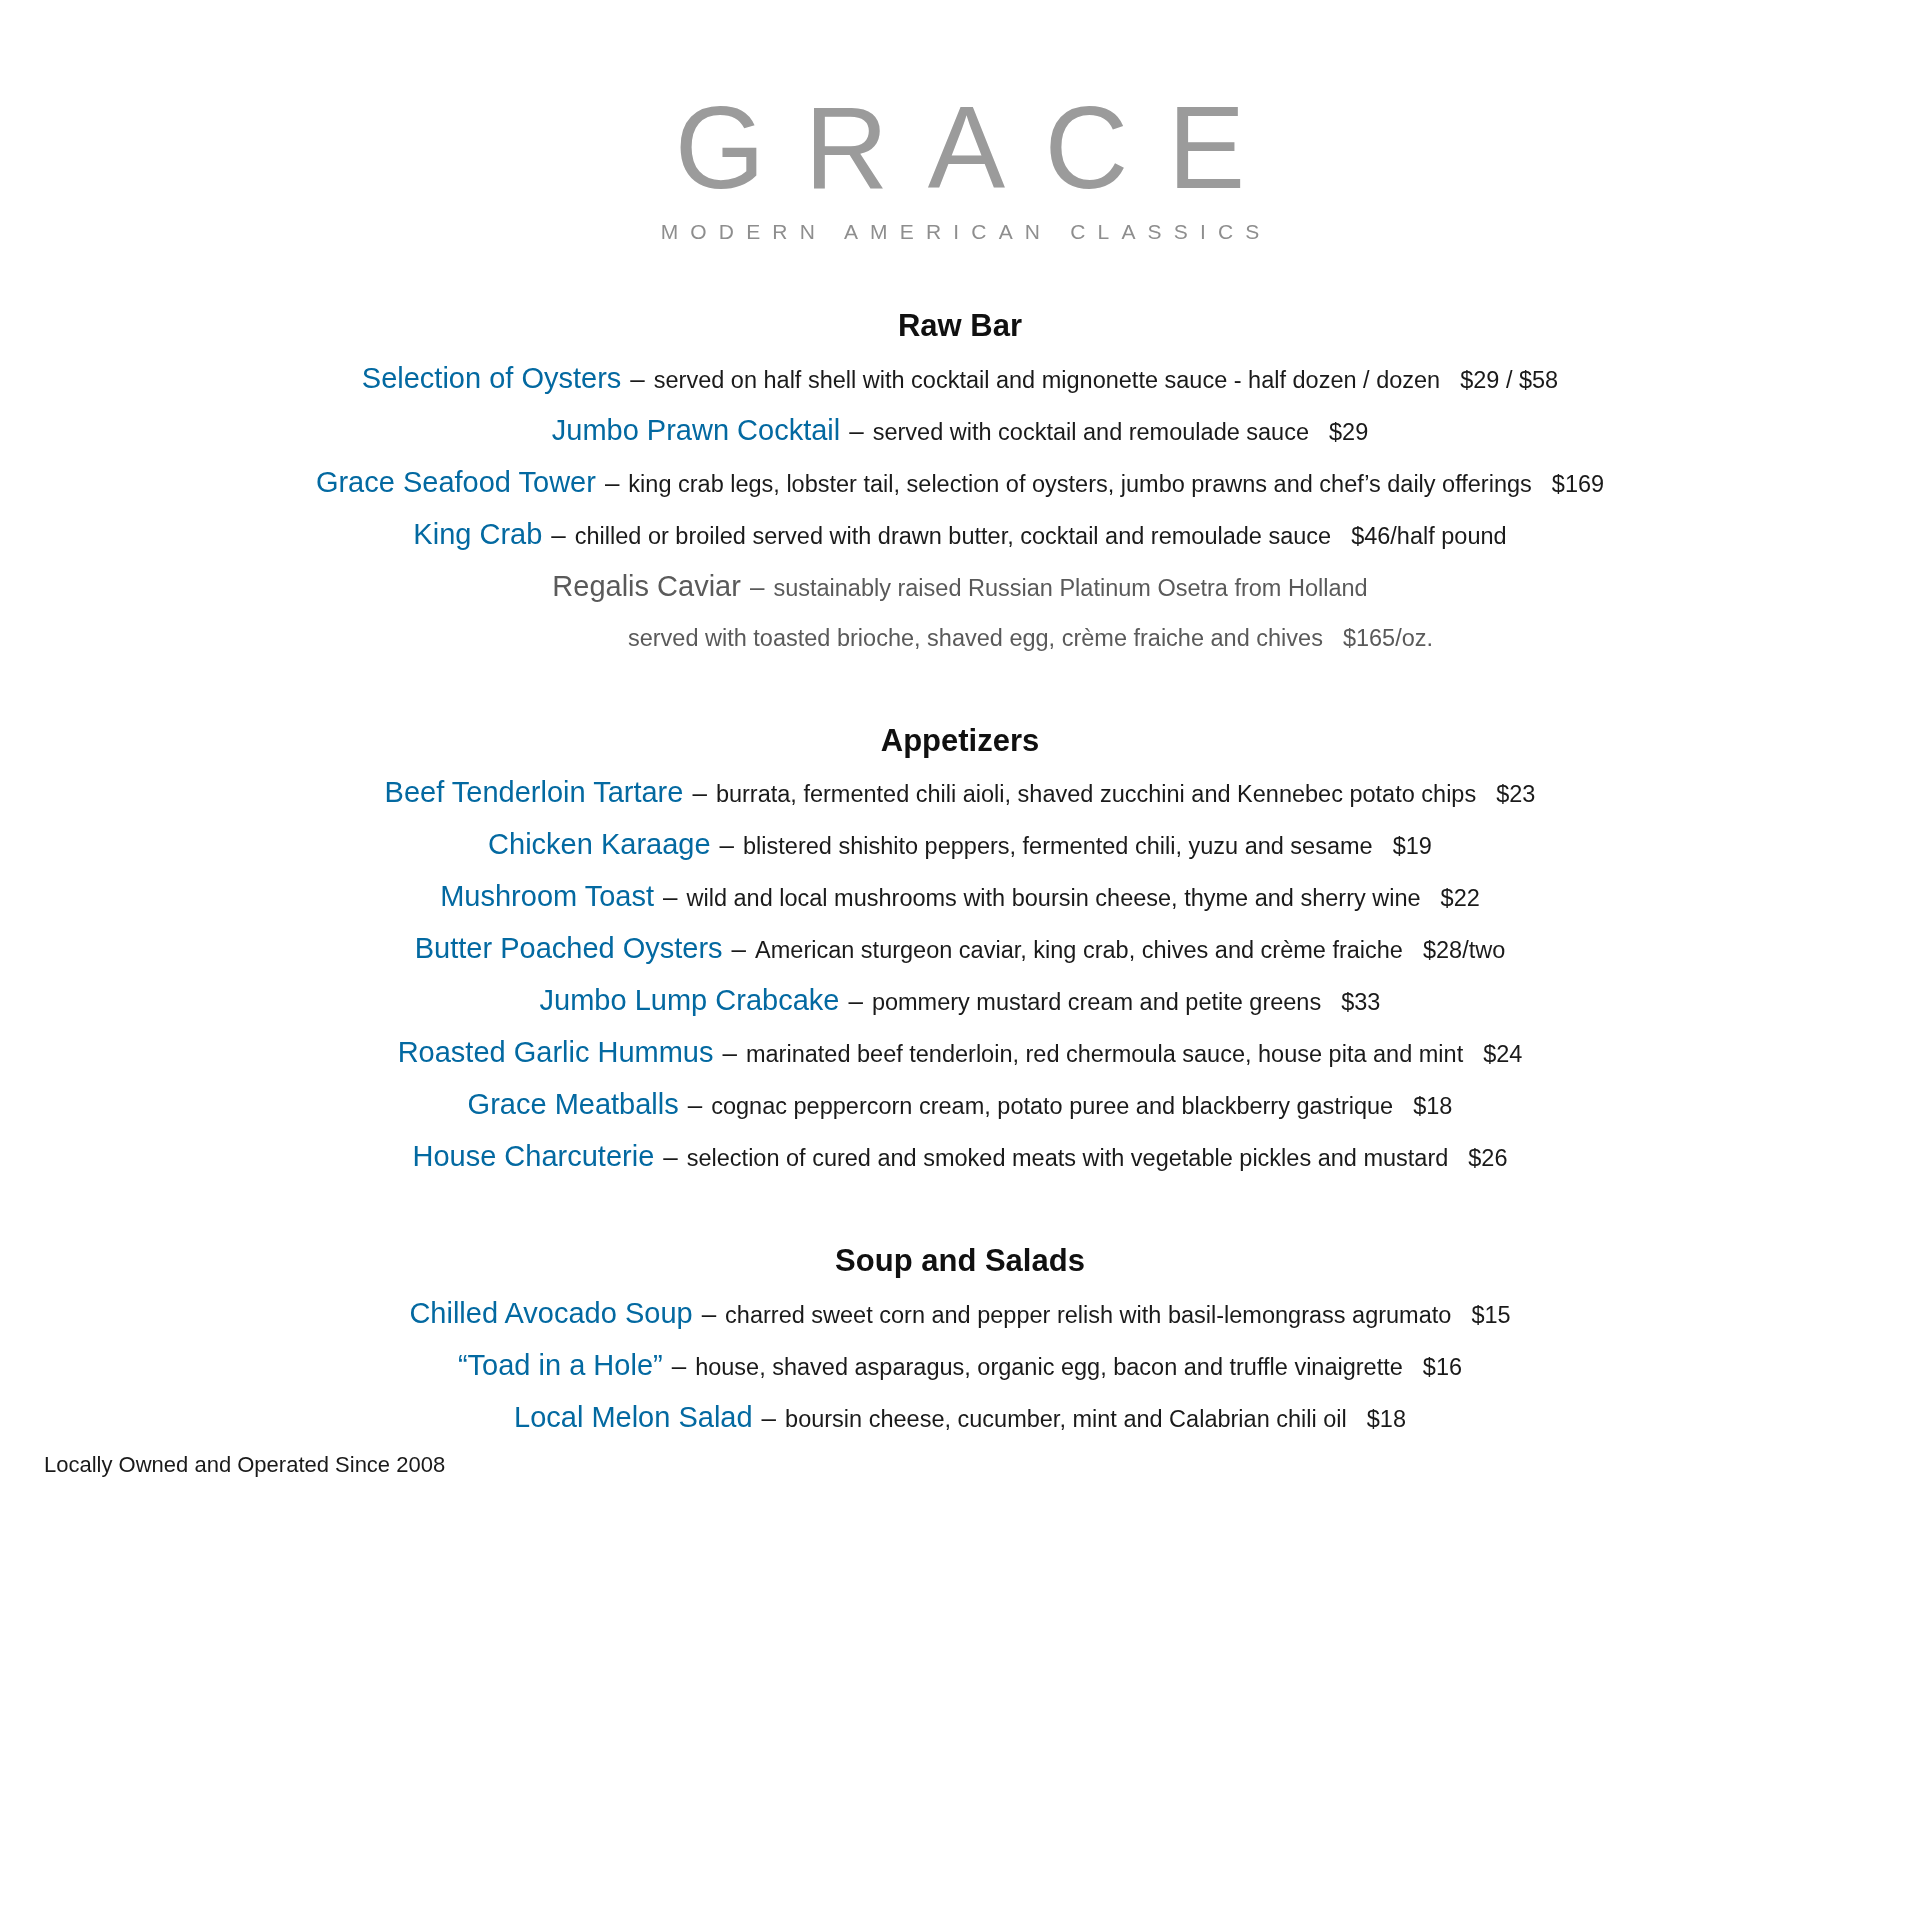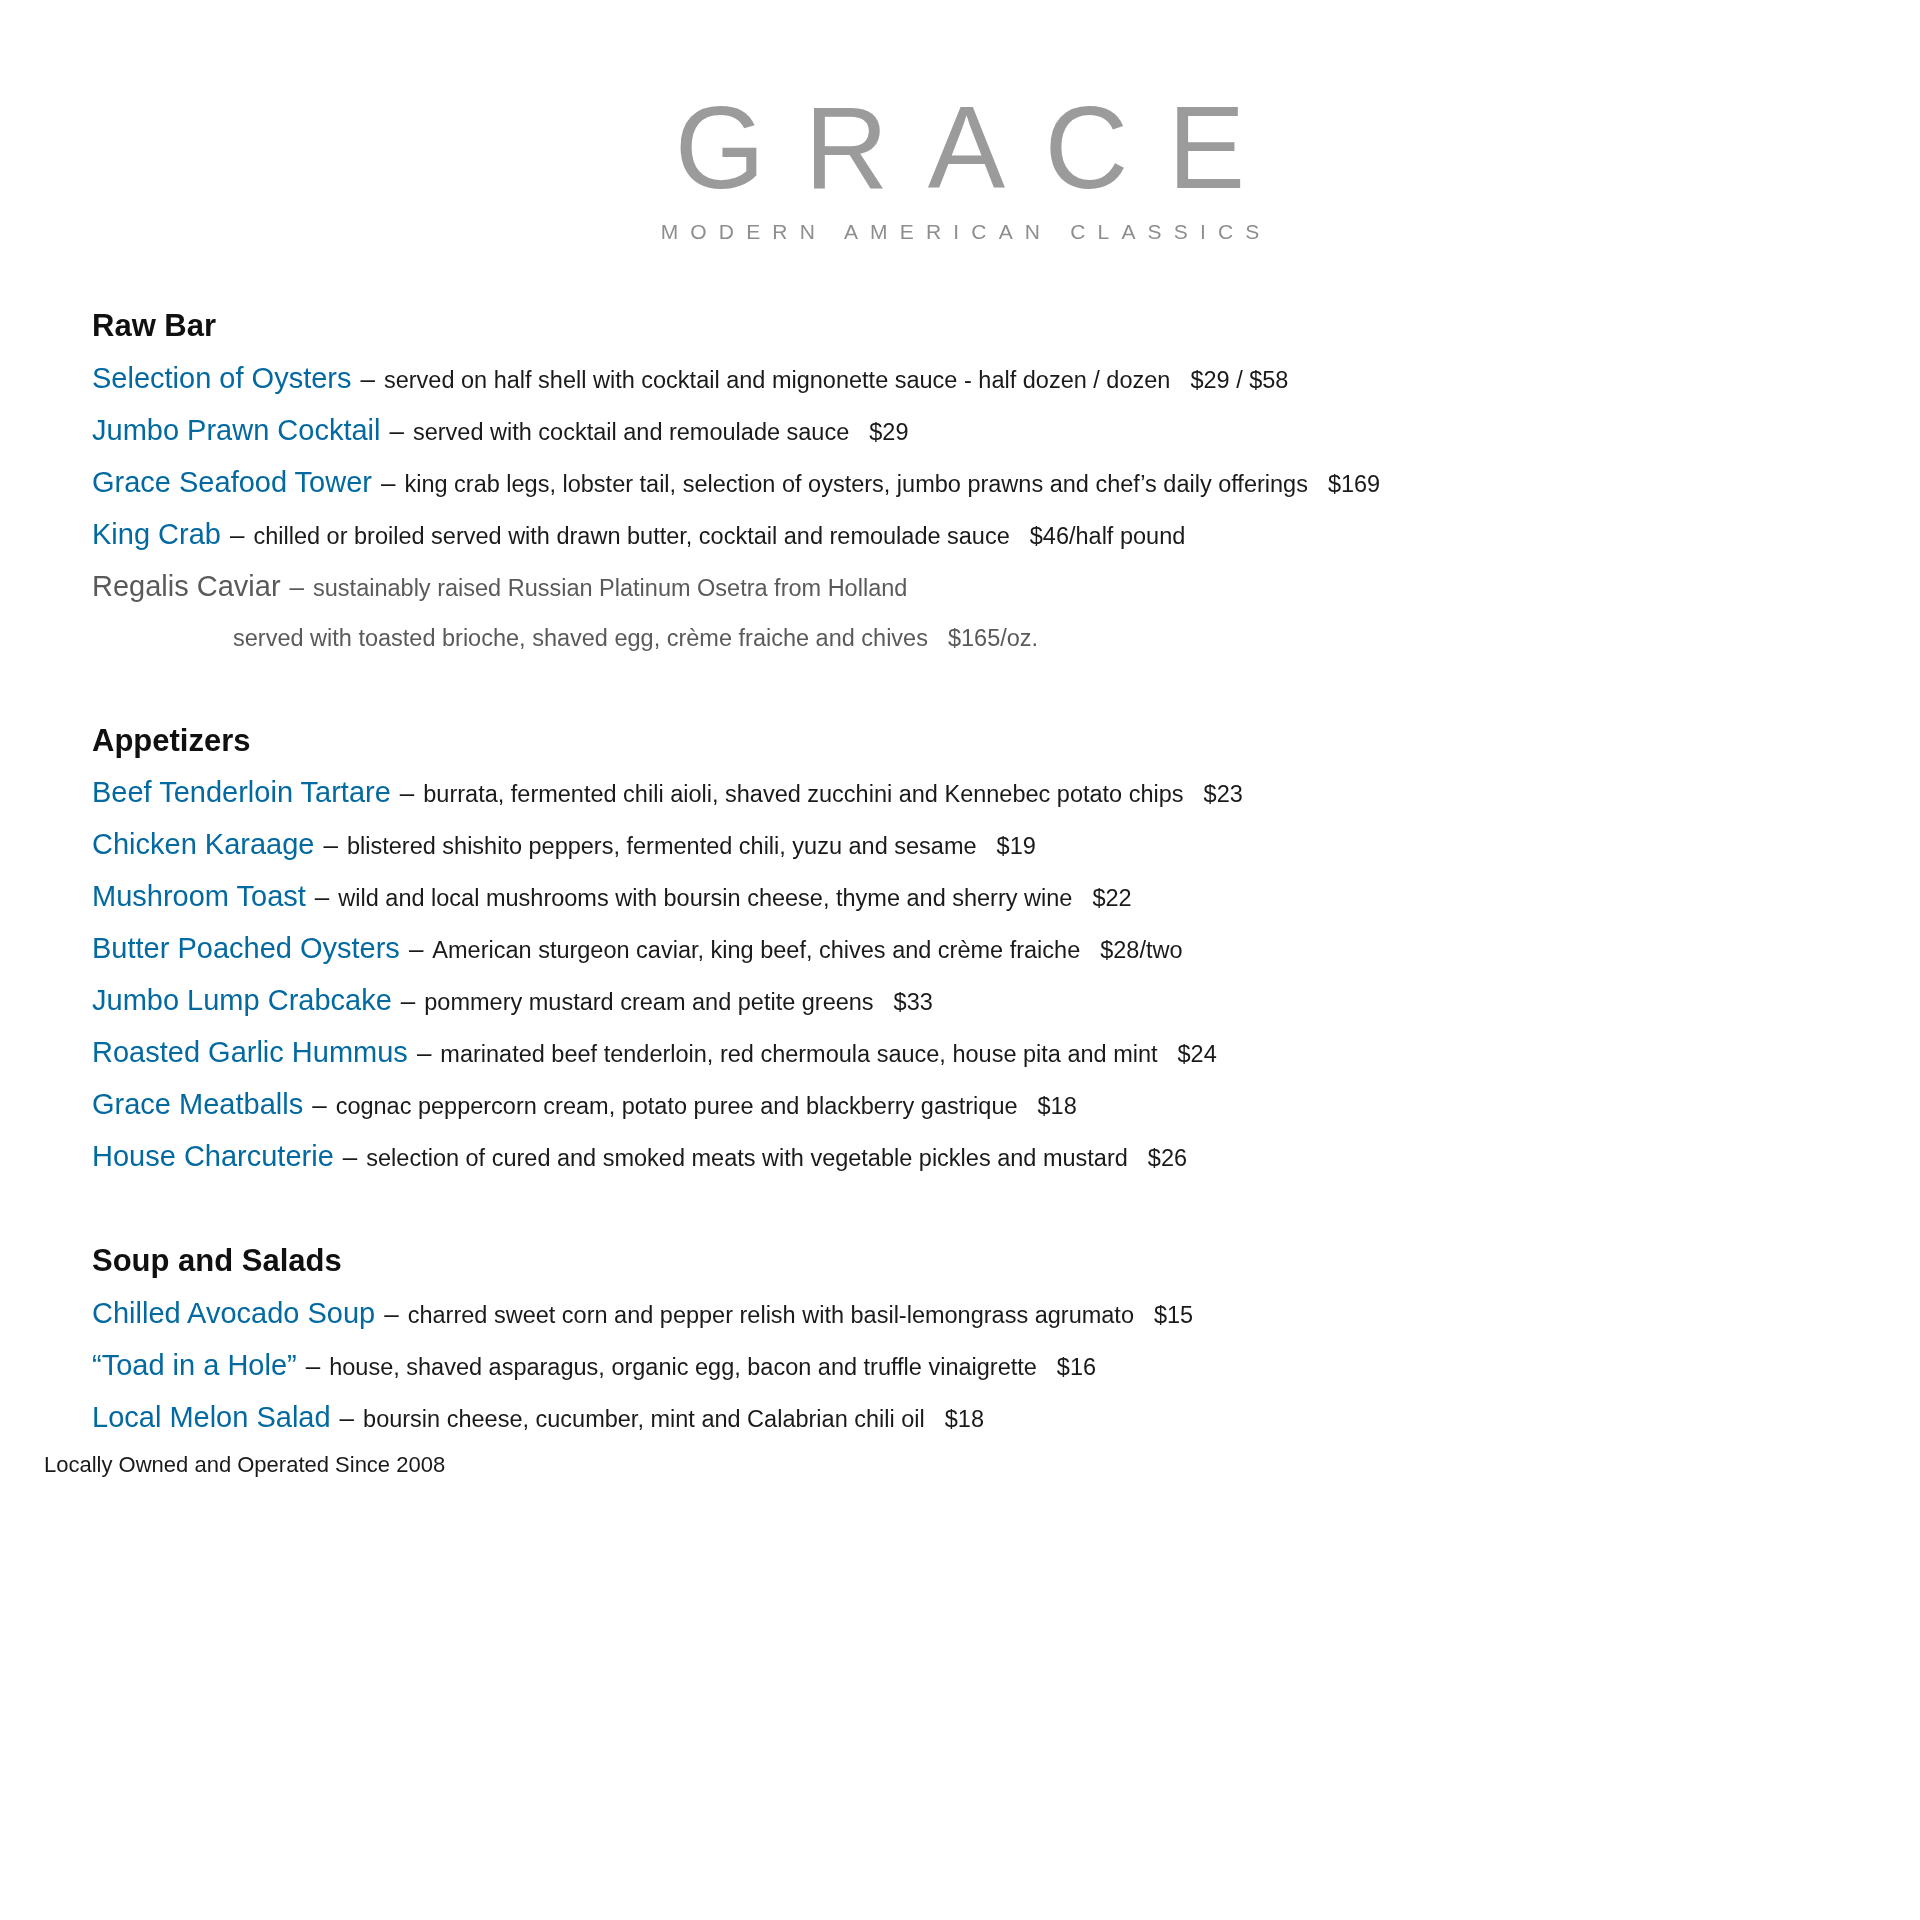--- a/index.html
+++ b/index.html
@@ -38,20 +38,21 @@
     margin-top: 14px;
     font-size: 21px;
     font-weight: 400;
     color: #8e8e8e;
     letter-spacing: 0.58em;
     margin-right: -0.58em;
   }
   
   .menu-section {
     margin-top: 64px;
+    text-align: center;
   }
   .section-title {
     font-size: 31px;
     font-weight: 700;
     color: #101010;
     margin: 0 0 16px 0;
     line-height: 1.15;
   }
   .menu-item {
     margin: 0 0 11px 0;
@@ -145,21 +146,21 @@
 
     <div class="menu-item">
       <span class="item-name">Chicken Karaage</span><span class="dash">–</span><span class="item-desc">blistered shishito peppers, fermented chili, yuzu and sesame</span><span class="item-price">$19</span>
     </div>
 
     <div class="menu-item">
       <span class="item-name">Mushroom Toast</span><span class="dash">–</span><span class="item-desc">wild and local mushrooms with boursin cheese, thyme and sherry wine</span><span class="item-price">$22</span>
     </div>
 
     <div class="menu-item">
-      <span class="item-name">Butter Poached Oysters</span><span class="dash">–</span><span class="item-desc">American sturgeon caviar, king beef, chives and crème fraiche</span><span class="item-price">$28/two</span>
+      <span class="item-name">Butter Poached Oysters</span><span class="dash">–</span><span class="item-desc">American sturgeon caviar, king crab, chives and crème fraiche</span><span class="item-price">$28/two</span>
     </div>
 
 
     <div class="menu-item">
       <span class="item-name">Jumbo Lump Crabcake</span><span class="dash">–</span><span class="item-desc">pommery mustard cream and petite greens</span><span class="item-price">$33</span>
     </div>
 
     <div class="menu-item">
       <span class="item-name">Roasted Garlic Hummus</span><span class="dash">–</span><span class="item-desc">marinated beef tenderloin, red chermoula sauce, house pita and mint</span><span class="item-price">$24</span>
     </div>

